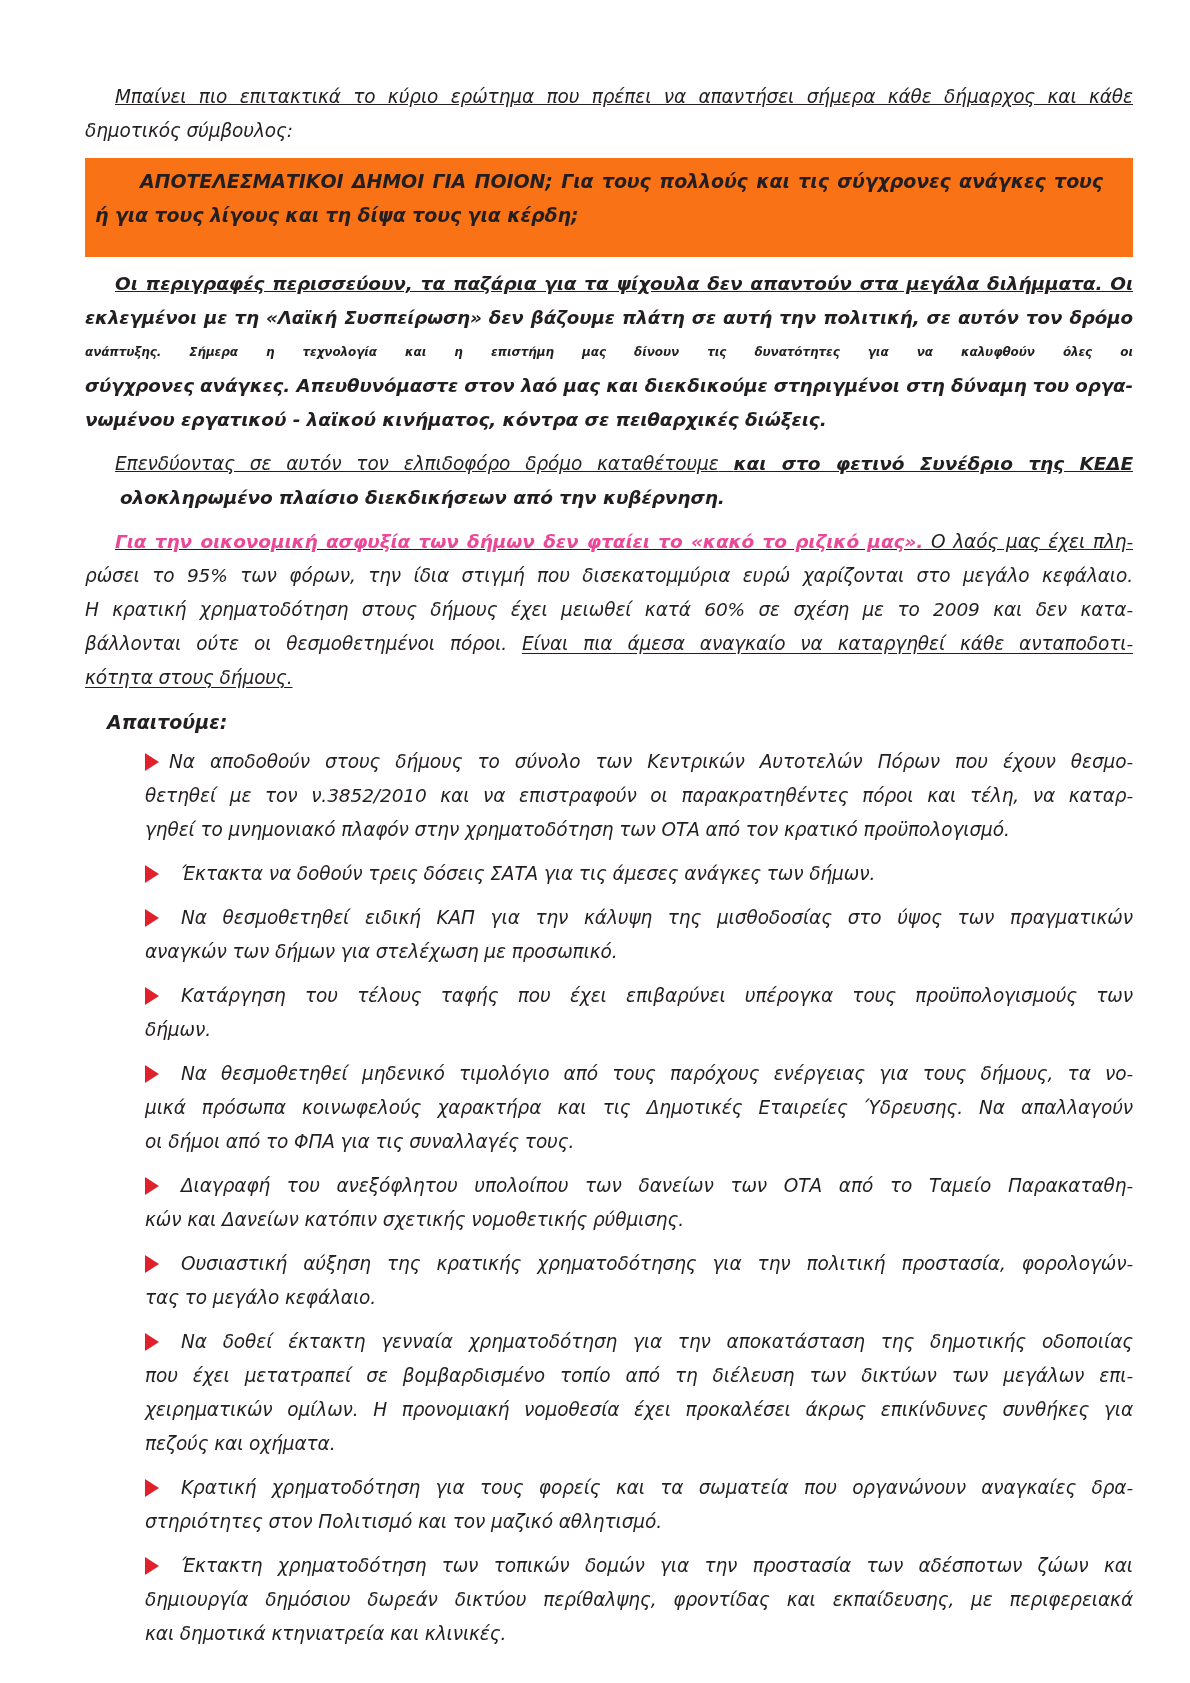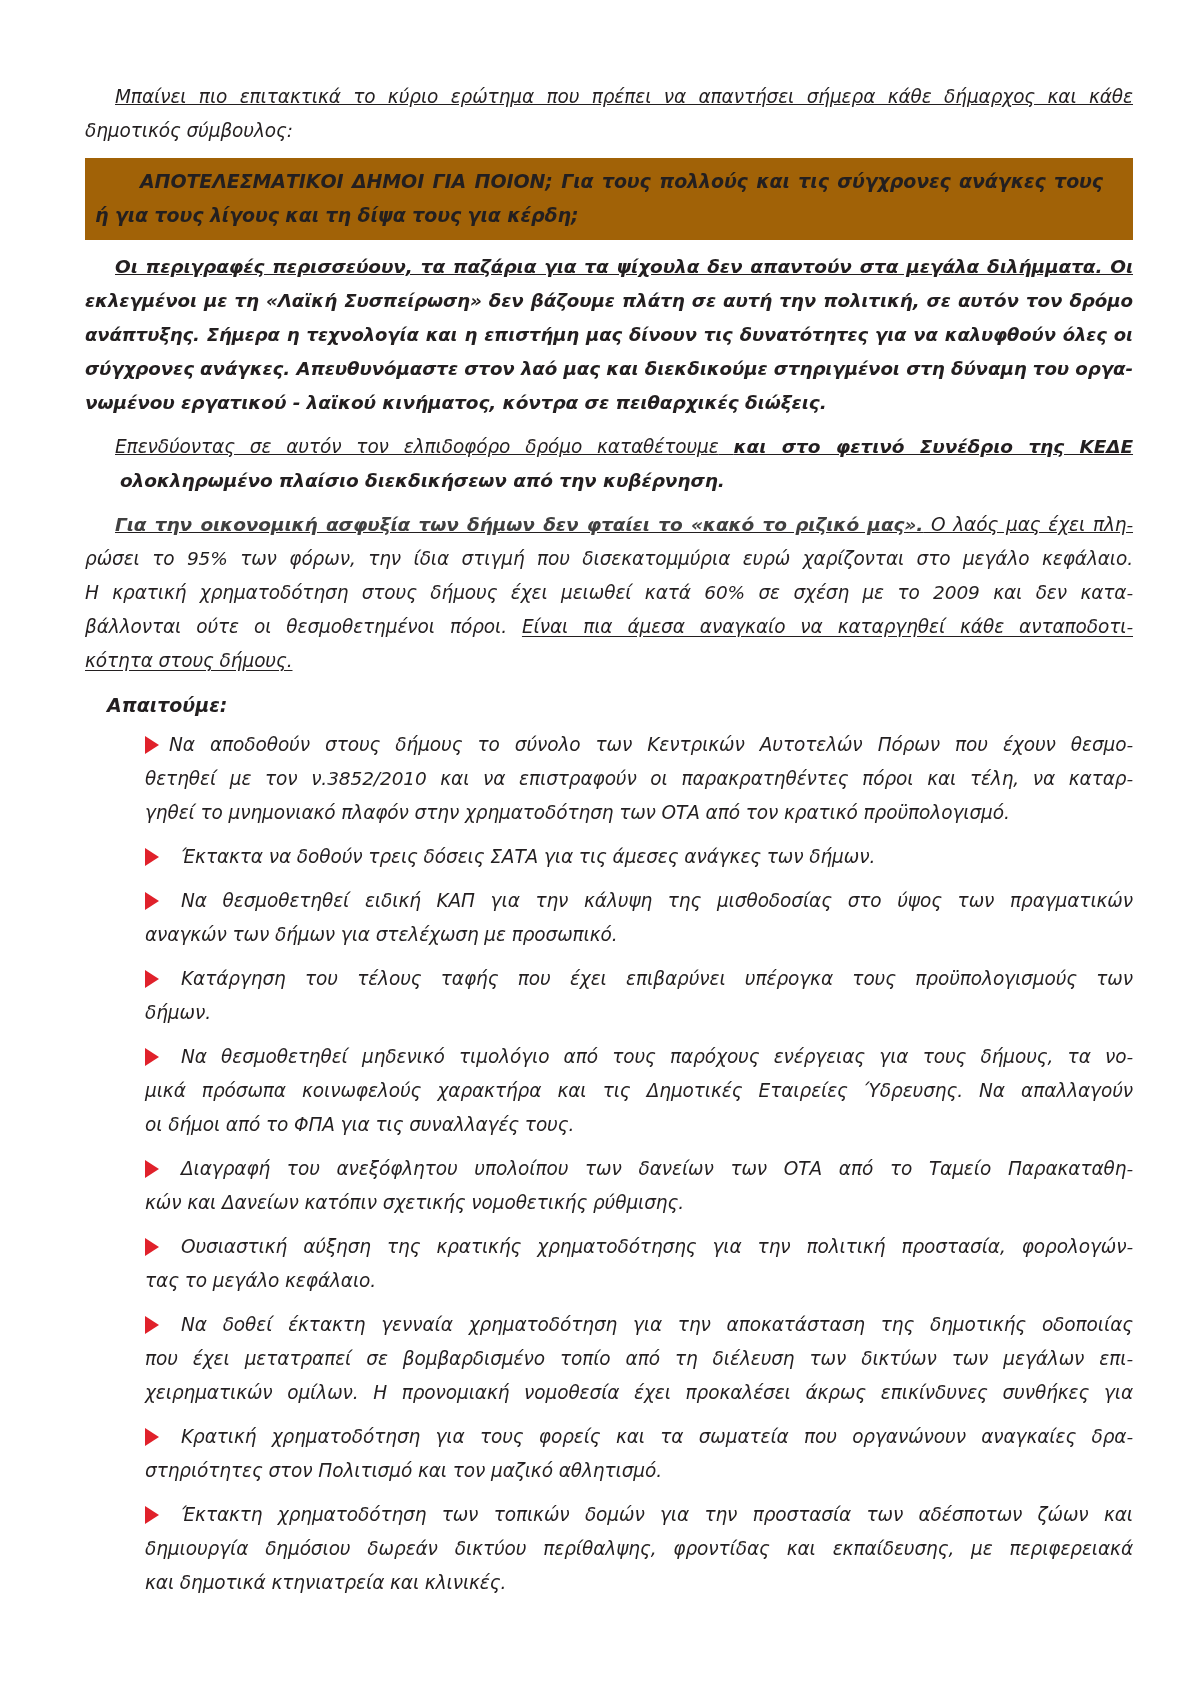--- a/index.html
+++ b/index.html
@@ -6,23 +6,23 @@
   body { width: 1190px; height: 1683px; position: relative; overflow: hidden;
          font-family: "DejaVu Sans", sans-serif; color: #231f20; }
   .page { position: absolute; left: 85px; top: 80px; width: 1048px; }
   .line { display: block; font-style: italic; font-size: 18.5px; line-height: 34px;
           white-space: nowrap; text-align: justify; text-align-last: justify;
           letter-spacing: -0.1px; }
   .line.last { text-align-last: left; }
   .indent { padding-left: 30px; text-decoration: underline; }
   .para { margin-bottom: 10px; }
   .bold { font-weight: bold; }
-  .red { color: #404040; }
+  .red { color: #ec4899; }
   .u { text-decoration: underline; text-underline-offset: 3px; }
-  .callout { background: #a16207; margin: 8px 0 10px 0; padding: 6px 0 8px 0; }
+  .callout { background: #f97316; margin: 8px 0 10px 0; padding: 6px 0 25px 0; }
   .callout .line { font-weight: bold; font-size: 19px; padding-right: 30px; }
   .callout .line.first { padding-left: 55px; }
   .callout .line.cont { padding-left: 10px; }
   .demand-heading { font-weight: bold; font-style: italic; font-size: 19px; line-height: 34px;
                     padding-left: 22px; margin: 4px 0 6px 0; }
   .bullets { padding-left: 60px; }
   .bullet { margin-bottom: 10px; }
   .arrow { display: inline-block; width: 0; height: 0; border-top: 9px solid transparent;
            border-bottom: 9px solid transparent; border-left: 14px solid #e0212b;
            vertical-align: -3px; margin-right: 10px; }
@@ -39,21 +39,21 @@
   </div>
 
   <div class="callout">
     <span class="line first" style="white-space: nowrap;">ΑΠΟΤΕΛΕΣΜΑΤΙΚΟΙ ΔΗΜΟΙ ΓΙΑ ΠΟΙΟΝ; Για τους πολλούς και τις σύγχρονες ανάγκες τους</span>
     <span class="line cont last" style="white-space: nowrap;">ή για τους λίγους και τη δίψα τους για κέρδη;</span>
   </div>
 
   <div class="para bold">
     <span class="line indent bold" style="white-space: nowrap;">Οι περιγραφές περισσεύουν, τα παζάρια για τα ψίχουλα δεν απαντούν στα μεγάλα διλήμματα. Οι</span>
     <span class="line bold" style="white-space: nowrap; font-size: 18.25px;">εκλεγμένοι με τη «Λαϊκή Συσπείρωση» δεν βάζουμε πλάτη σε αυτή την πολιτική, σε αυτόν τον δρόμο</span>
-    <span class="line bold" style="white-space: nowrap; font-size: 18px;">ανάπτυξης. Σήμερα η τεχνολογία και η επιστήμη μας δίνουν τις δυνατότητες για να καλυφθούν όλες οι</span>
+    <span class="line bold" style="white-space: nowrap; font-size: 12px;">ανάπτυξης. Σήμερα η τεχνολογία και η επιστήμη μας δίνουν τις δυνατότητες για να καλυφθούν όλες οι</span>
     <span class="line bold" style="white-space: nowrap; font-size: 18.25px;">σύγχρονες ανάγκες. Απευθυνόμαστε στον λαό μας και διεκδικούμε στηριγμένοι στη δύναμη του οργα-</span>
     <span class="line bold last" style="white-space: nowrap;">νωμένου εργατικού - λαϊκού κινήματος, κόντρα σε πειθαρχικές διώξεις.</span>
   </div>
 
   <div class="para">
     <span class="line indent" style="white-space: nowrap;"><span>Επενδύοντας σε αυτόν τον ελπιδοφόρο δρόμο καταθέτουμε</span> <span class="bold">και στο φετινό Συνέδριο της ΚΕΔΕ</span></span>
     <span class="line bold last" style="white-space: nowrap; margin-left: 35px;">ολοκληρωμένο πλαίσιο διεκδικήσεων από την κυβέρνηση.</span>
   </div>
 
   <div class="para">
@@ -93,20 +93,21 @@
       <span class="line last" style="white-space: nowrap;">κών και Δανείων κατόπιν σχετικής νομοθετικής ρύθμισης.</span>
     </div>
     <div class="bullet">
       <span class="line" style="white-space: nowrap;"><span class="arrow wide"></span><span>Ουσιαστική αύξηση της κρατικής χρηματοδότησης για την πολιτική προστασία, φορολογών-</span></span>
       <span class="line last" style="white-space: nowrap;">τας το μεγάλο κεφάλαιο.</span>
     </div>
     <div class="bullet">
       <span class="line" style="white-space: nowrap;"><span class="arrow wide"></span><span>Να δοθεί έκτακτη γενναία χρηματοδότηση για την αποκατάσταση της δημοτικής οδοποιίας</span></span>
       <span class="line" style="white-space: nowrap;">που έχει μετατραπεί σε βομβαρδισμένο τοπίο από τη διέλευση των δικτύων των μεγάλων επι-</span>
       <span class="line" style="white-space: nowrap;">χειρηματικών ομίλων. Η προνομιακή νομοθεσία έχει προκαλέσει άκρως επικίνδυνες συνθήκες για</span>
+      <span class="line last" style="white-space: nowrap;">πεζούς και οχήματα.</span>
     </div>
     <div class="bullet">
       <span class="line" style="white-space: nowrap;"><span class="arrow wide"></span><span>Κρατική χρηματοδότηση για τους φορείς και τα σωματεία που οργανώνουν αναγκαίες δρα-</span></span>
       <span class="line last" style="white-space: nowrap;">στηριότητες στον Πολιτισμό και τον μαζικό αθλητισμό.</span>
     </div>
     <div class="bullet">
       <span class="line" style="white-space: nowrap;"><span class="arrow wide"></span><span>Έκτακτη χρηματοδότηση των τοπικών δομών για την προστασία των αδέσποτων ζώων και</span></span>
       <span class="line" style="white-space: nowrap;">δημιουργία δημόσιου δωρεάν δικτύου περίθαλψης, φροντίδας και εκπαίδευσης, με περιφερειακά</span>
       <span class="line last" style="white-space: nowrap;">και δημοτικά κτηνιατρεία και κλινικές.</span>
     </div>

